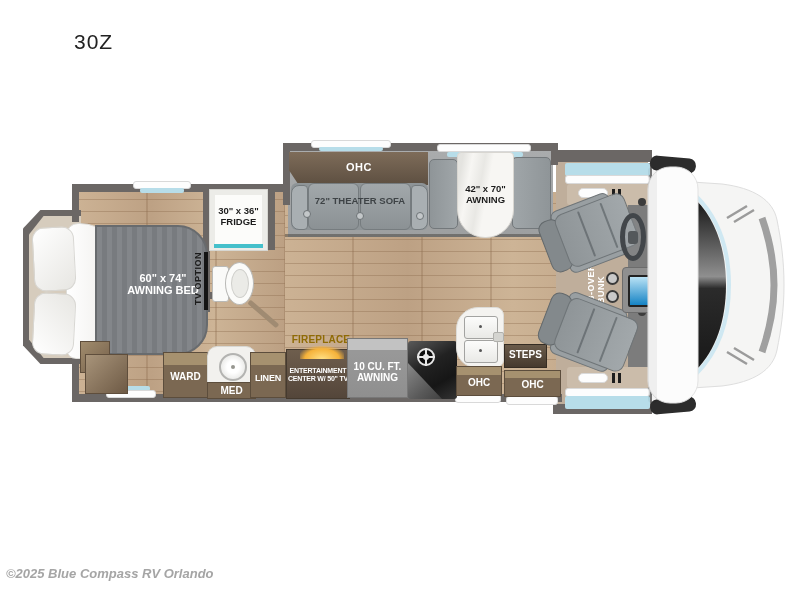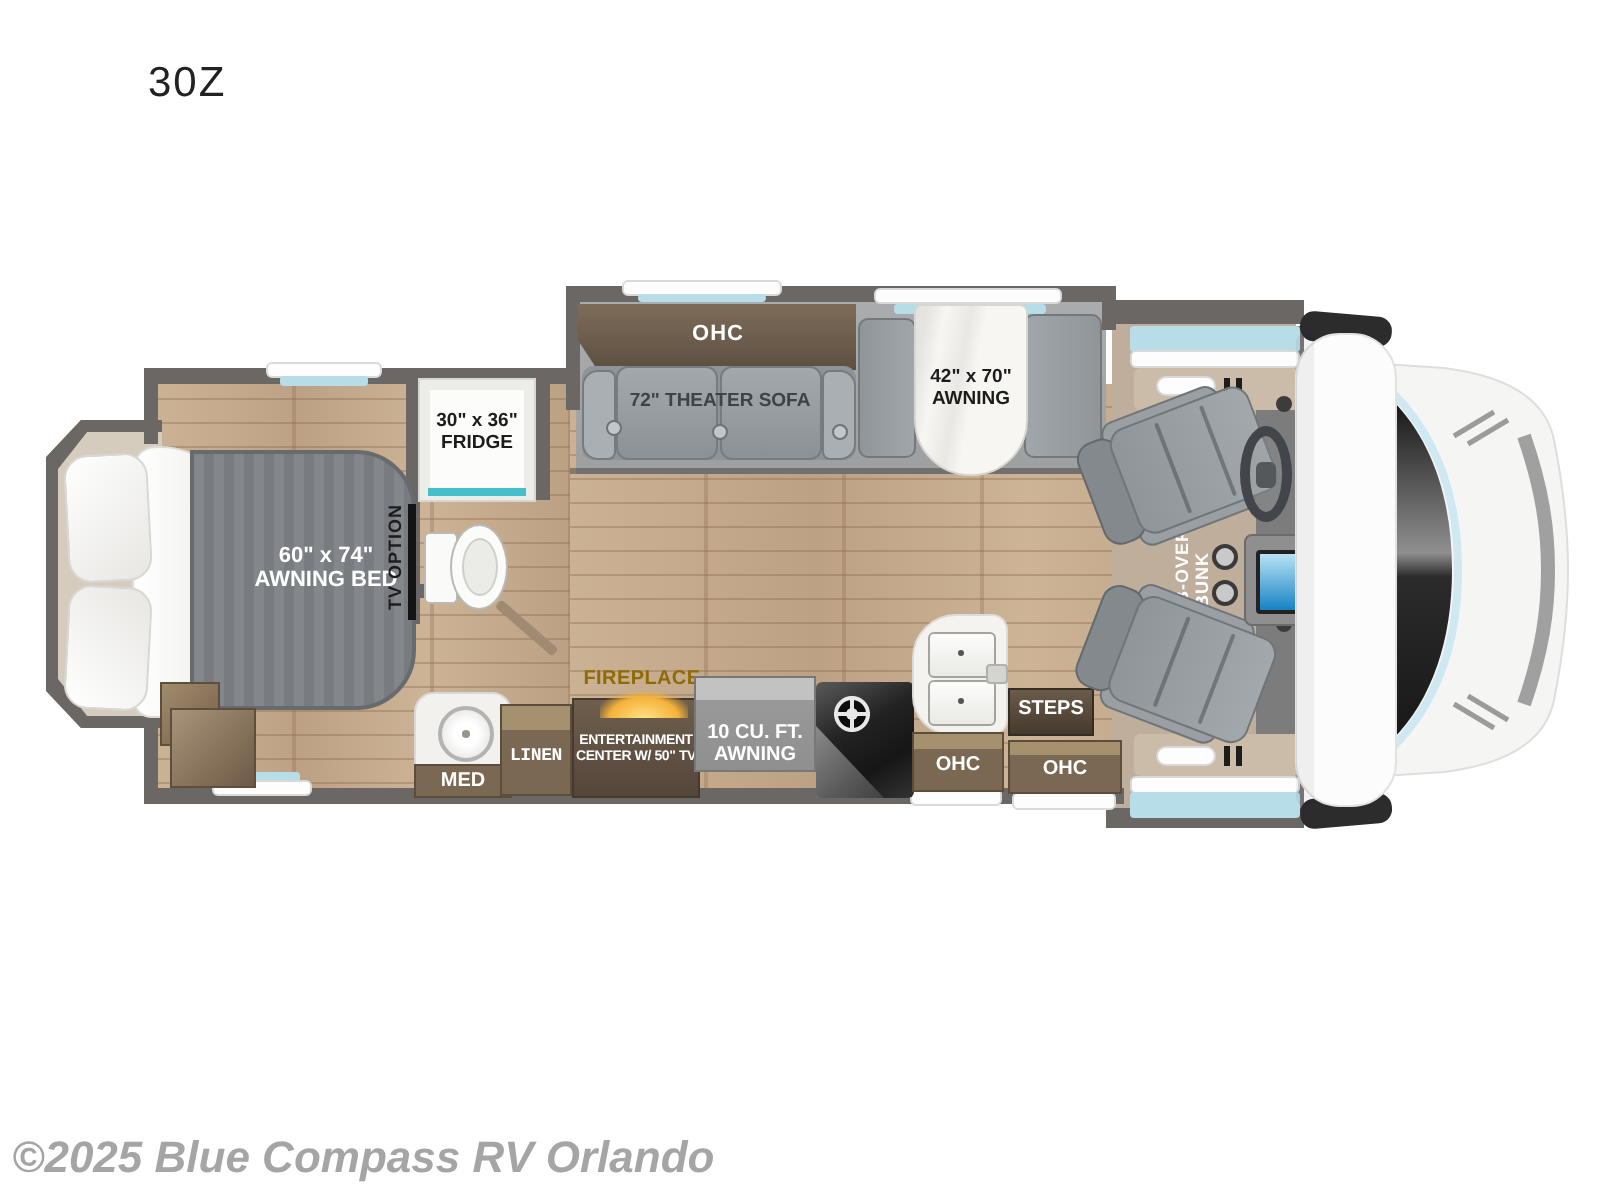--- a/index.html
+++ b/index.html
@@ -154,45 +154,48 @@
   <div class="a" style="left:512px;top:157px;width:39px;height:72px;background:linear-gradient(270deg,#8f9598,#a0a6a9);
        border:1px solid #73787b;box-sizing:border-box;border-radius:5px;"></div>
   <div class="a" style="left:457px;top:152px;width:57px;height:86px;border:1px solid #d8d6d1;box-sizing:border-box;
        border-radius:4px 4px 28px 28px;background:#f7f6f3;
        background-image:linear-gradient(100deg, rgba(200,200,195,.4) 8%, transparent 22%, rgba(205,205,200,.35) 40%, transparent 52%);"></div>
   <div class="a lb col dark" style="left:457px;top:184px;width:57px;font-size:9.5px;">
     <span>42" x 70"</span>
     <span>AWNING</span>
   </div>
 
+  <div class="a cab3d" style="left:163px;top:352px;width:45px;height:46px;">
+    <div class="lb" style="position:absolute;left:0;top:18px;width:43px;font-size:10px;">WARD</div>
+  </div>
   <div class="a" style="left:207px;top:346px;width:49px;height:40px;background:#f2f1ee;border:1px solid #d8d8d4;
        box-sizing:border-box;border-radius:10px 10px 2px 2px;">
     <div style="position:absolute;left:11px;top:6px;width:24px;height:24px;border:2px solid #b3b3b1;border-radius:50%;
          background:radial-gradient(circle,#ffffff 35%,#dcdcd8);">
       <div style="position:absolute;left:10px;top:10px;width:4px;height:4px;background:#96968f;border-radius:50%;"></div>
     </div>
   </div>
   <div class="a cab3d" style="left:207px;top:382px;width:49px;height:17px;background:#7b6852;">
     <div class="lb" style="position:absolute;left:0;top:2px;width:47px;font-size:10px;">MED</div>
   </div>
-  <div class="a cab3d" style="left:250px;top:352px;width:36px;height:46px;font-family:Liberation Mono, monospace;">
+  <div class="a cab3d" style="left:250px;top:352px;width:36px;height:46px;">
     <div class="lb" style="position:absolute;left:-2px;top:20px;width:38px;font-size:9px;letter-spacing:-.2px;">LINEN</div>
   </div>
   <div class="a" style="left:286px;top:349px;width:64px;height:50px;background:linear-gradient(180deg,#6e5e4d,#54463a);
        border:1px solid #453a2f;box-sizing:border-box;">
     <div class="lb col" style="position:absolute;left:0;top:17px;width:62px;font-size:7px;letter-spacing:-.2px;">
       <span>ENTERTAINMENT</span>
       <span>CENTER W/ 50" TV</span>
     </div>
   </div>
   <div class="a" style="left:300px;top:346px;width:44px;height:13px;border-radius:50% 50% 0 0;
        background:radial-gradient(ellipse at 50% 100%, #ffe084 0%, #f5b23a 55%, rgba(245,178,58,0) 80%);"></div>
   <div class="a lb" style="left:288px;top:334px;width:66px;font-size:10px;color:#8f6b05;letter-spacing:.2px;">FIREPLACE</div>
 
-  <div class="a" style="left:347px;top:338px;width:61px;height:48px;border:1px solid #787878;box-sizing:border-box;
+  <div class="a" style="left:347px;top:338px;width:61px;height:60px;border:1px solid #787878;box-sizing:border-box;
        background:linear-gradient(180deg,#c2c2c2 0 11px,#989898 11px 14px,#8f8f8f);">
     <div class="lb col" style="position:absolute;left:0;top:22px;width:59px;font-size:10px;">
       <span>10 CU. FT.</span>
       <span>AWNING</span>
     </div>
   </div>
 
   <div class="a" style="left:408px;top:341px;width:49px;height:58px;border-radius:3px;
        background:linear-gradient(150deg,#5a5a5a 0%,#222222 40%,#161616 70%,#333333);">
     <div style="position:absolute;left:0;bottom:0;width:34px;height:36px;
@@ -284,14 +287,14 @@
     <path d="M 62 42 L 92 44 C 124 48 143 60 147 80 C 151 100 154 120 154 145 C 154 170 151 190 147 210
              C 143 230 124 242 92 246 L 62 248 Z" fill="#f5f5f4" stroke="#dedede" stroke-width="1"></path>
     <path d="M 132 78 C 141 104 144 124 144 145 C 144 166 141 186 132 212" fill="none" stroke="#909090" stroke-width="7" opacity=".85"></path>
     <path d="M 97 78 L 117 66 M 104 82 L 124 70 M 97 212 L 117 224 M 104 208 L 124 220" stroke="#9b9b9b" stroke-width="2.5"></path>
     <path d="M 66 56 C 88 78 99 108 99 145 C 99 182 88 212 66 234" fill="none" stroke="#cfe8f2" stroke-width="4"></path>
     <path d="M 66 60 C 86 80 96 110 96 145 C 96 180 86 210 66 230 Z" fill="url(#wsGrad)"></path>
     <rect x="18" y="27" width="50" height="236" rx="22" fill="#fcfcfc" stroke="#e2e2e2"></rect>
     <rect x="18" y="27" width="9" height="236" rx="4" fill="rgba(0,0,0,0.05)"></rect>
   </svg>
 
-  <div class="a" style="left:6px;top:566px;font-size:22px;font-weight:700;font-style:italic;color:#a5a5a5;">©2025 Blue Compass RV Orlando</div>
+  <div class="a" style="left:6px;top:566px;font-size:13px;font-weight:700;font-style:italic;color:#a5a5a5;">©2025 Blue Compass RV Orlando</div>
 </div>
 
 </body></html>

